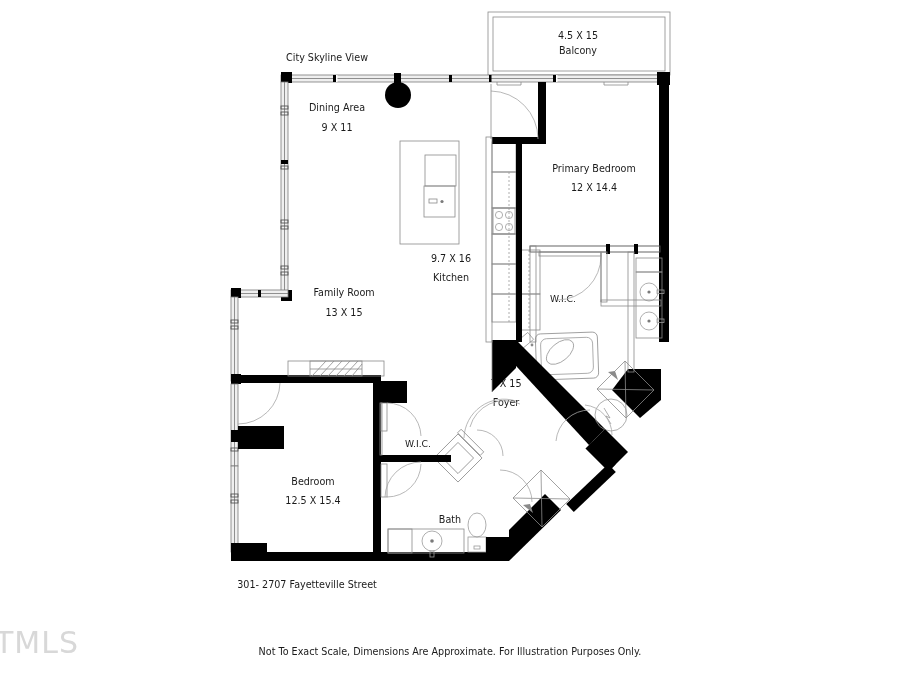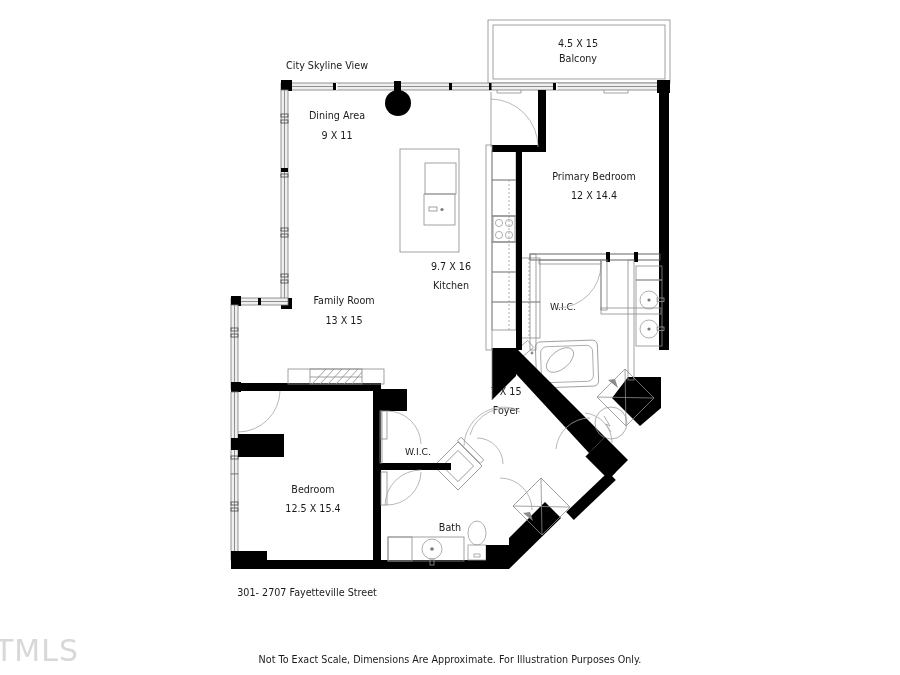--- a/index.html
+++ b/index.html
@@ -10,21 +10,21 @@
   body {
     width: 900px;
     height: 675px;
     position: relative;
     overflow: hidden;
     font-family: "DejaVu Sans", "Liberation Sans", sans-serif;
     color: #1a1a1a;
   }
   #plan-root {
     position: absolute;
-    left: 0; top: 8px;
+    left: 0; top: 0;
     width: 900px;
     height: 604px;
   }
   svg.floorplan {
     display: block;
     width: 900px;
     height: 675px;
   }
   .lbl {
     font-family: "DejaVu Sans", "Liberation Sans", sans-serif;

